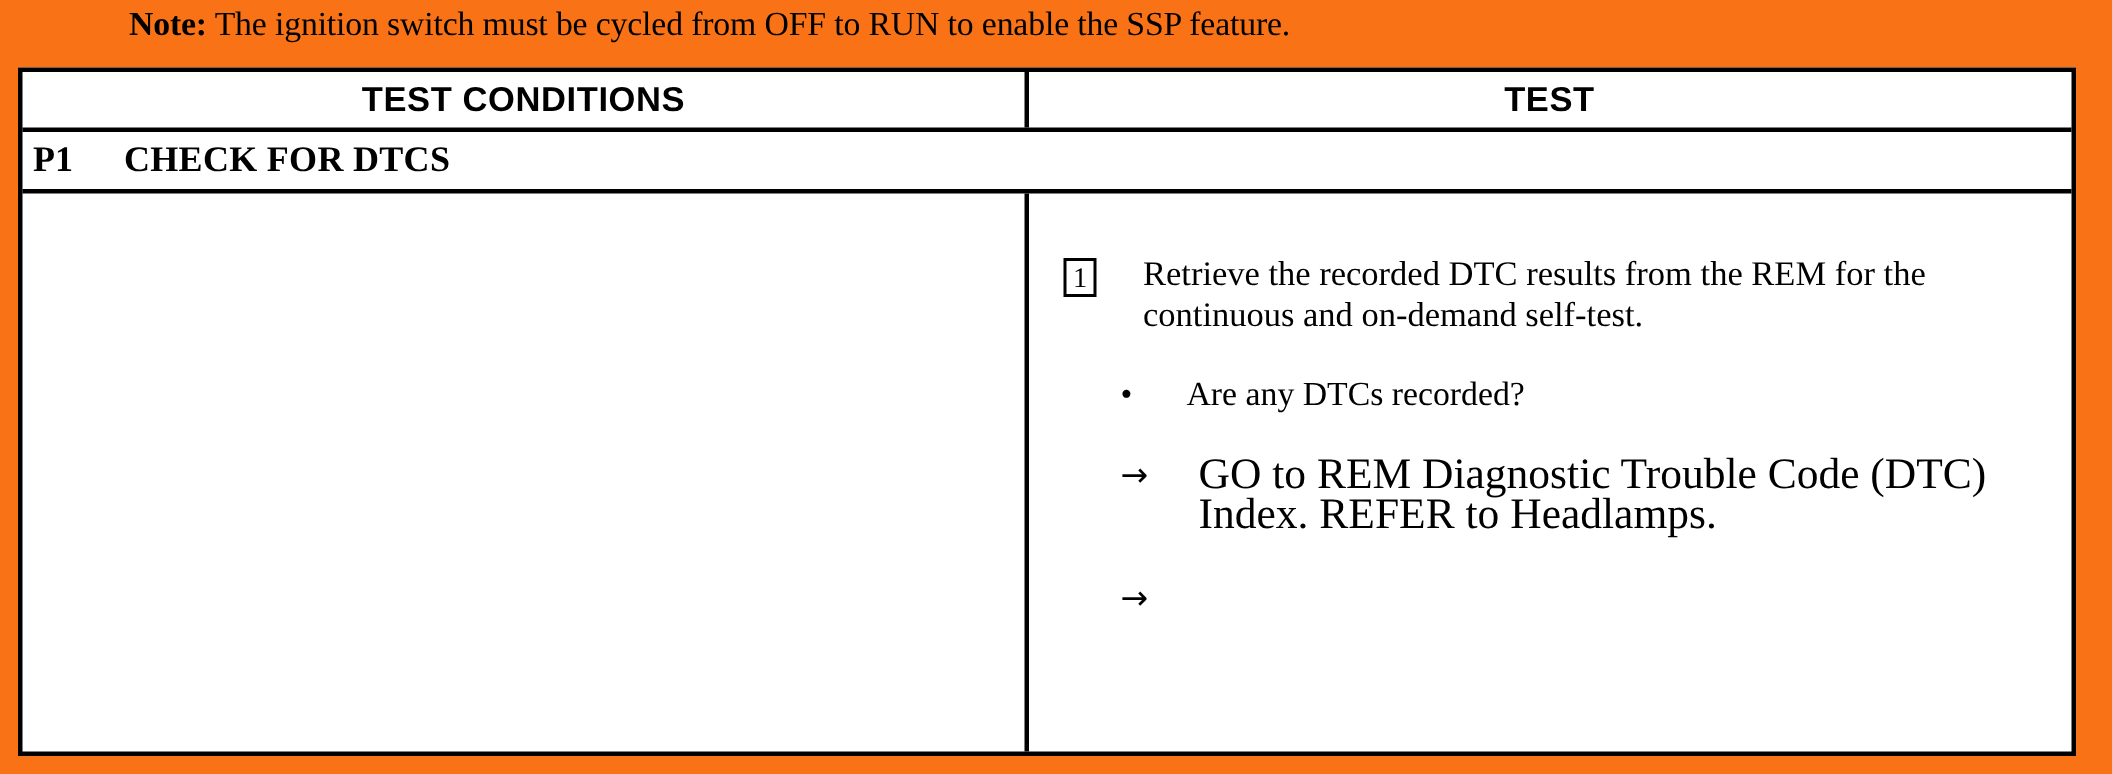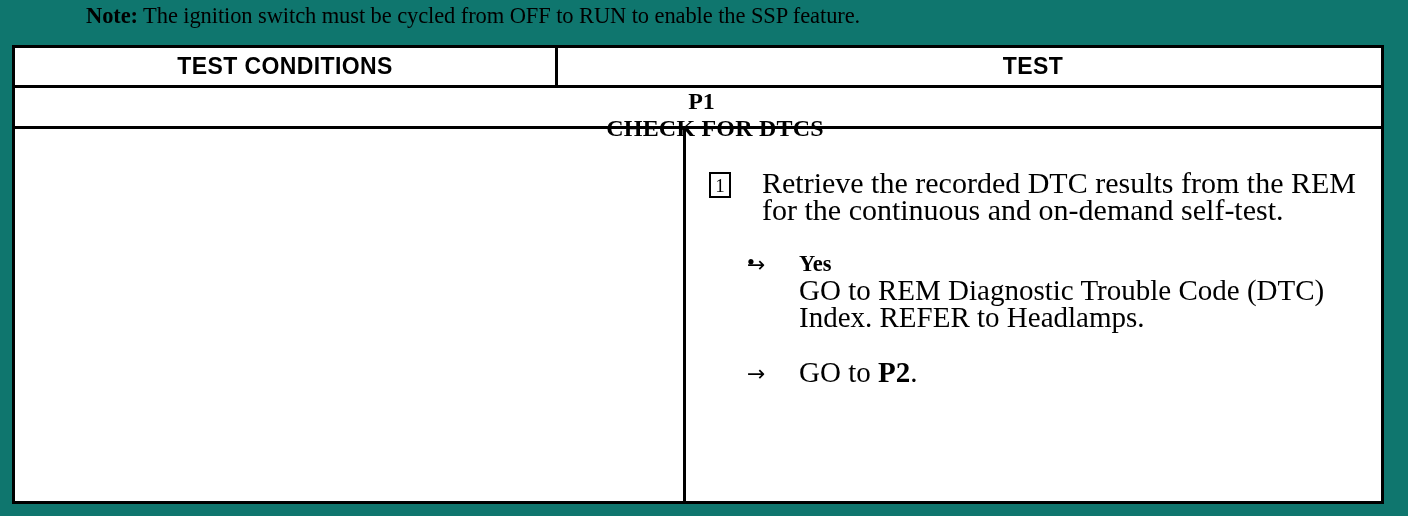--- a/index.html
+++ b/index.html
@@ -14,21 +14,21 @@
     overflow: hidden;
     font-family: "Liberation Serif", "DejaVu Serif", serif;
     color: #000000;
     -webkit-font-smoothing: none;
   }
 
   #page {
     position: relative;
     width: 1408px;
     height: 516px;
-    background: #0f766e;
+    background: #f97316;
   }
 
   
   .note-line {
     position: absolute;
     left: 86px;
     top: 2px;
     width: 1260px;
     height: 30px;
     font-size: 22.5px;
@@ -73,42 +73,41 @@
     align-items: center;
     justify-content: center;
     box-sizing: border-box;
     font-family: "Liberation Sans", "DejaVu Sans", sans-serif;
     font-weight: bold;
     font-size: 23px;
     letter-spacing: 0.4px;
   }
   .hdr-left {
     left: 0;
-    width: 543px;
+    width: 671px;
     border-right: 3px solid #000000;
   }
   .hdr-right {
     left: 674px;
     right: 0;
   }
   .hdr-right .seg-a { margin-right: 4px; }
 
   
   .row-step {
     position: absolute;
     left: 0;
     top: 40px;
     width: 100%;
     height: 41px;
     box-sizing: border-box;
     border-bottom: 3px solid #000000;
     display: flex;
     align-items: center;
     white-space: nowrap;
-    flex-direction: column;
   }
   .step-id {
     font-weight: bold;
     font-size: 24px;
     margin-left: 7px;
   }
   .step-title {
     font-weight: bold;
     font-size: 24px;
     margin-left: 34px;
@@ -163,21 +162,21 @@
     border: 2.5px solid #000000;
     display: flex;
     align-items: center;
     justify-content: center;
     font-size: 19px;
     line-height: 1;
     font-weight: normal;
   }
   .substep-text {
     margin-left: 53px;
-    font-size: 30px;
+    font-size: 23px;
     line-height: 27px;
     font-weight: normal;
     max-width: 640px;
   }
 
   .question-list {
     margin: 0;
     padding: 0;
     list-style: none;
     margin-top: 26px;
@@ -266,34 +265,33 @@
         <div class="detail-block">
 
           <div class="substep">
             <span class="substep-num">1</span>
             <div class="substep-text">Retrieve the recorded DTC results from the REM for the continuous and on-demand self-test.</div>
           </div>
 
           <ul class="question-list">
             <li class="question-item">
               <span class="question-bullet">•</span>
+              <span>Are any DTCs recorded?</span>
             </li>
           </ul>
 
           <div class="branches">
 
             <div class="branch">
               <span class="branch-arrow">→</span>
-              <div class="branch-answer">Yes</div>
               <div class="branch-action"><span>GO to REM Diagnostic Trouble Code (DTC) Index. REFER to Headlamps.</span><span class="strong"></span><span></span></div>
             </div>
 
             <div class="branch">
               <span class="branch-arrow">→</span>
-              <div class="branch-action"><span>GO to </span><span class="strong">P2</span><span>.</span></div>
             </div>
 
           </div>
 
         </div>
       </div>
 
     </div>
 
   </div>

